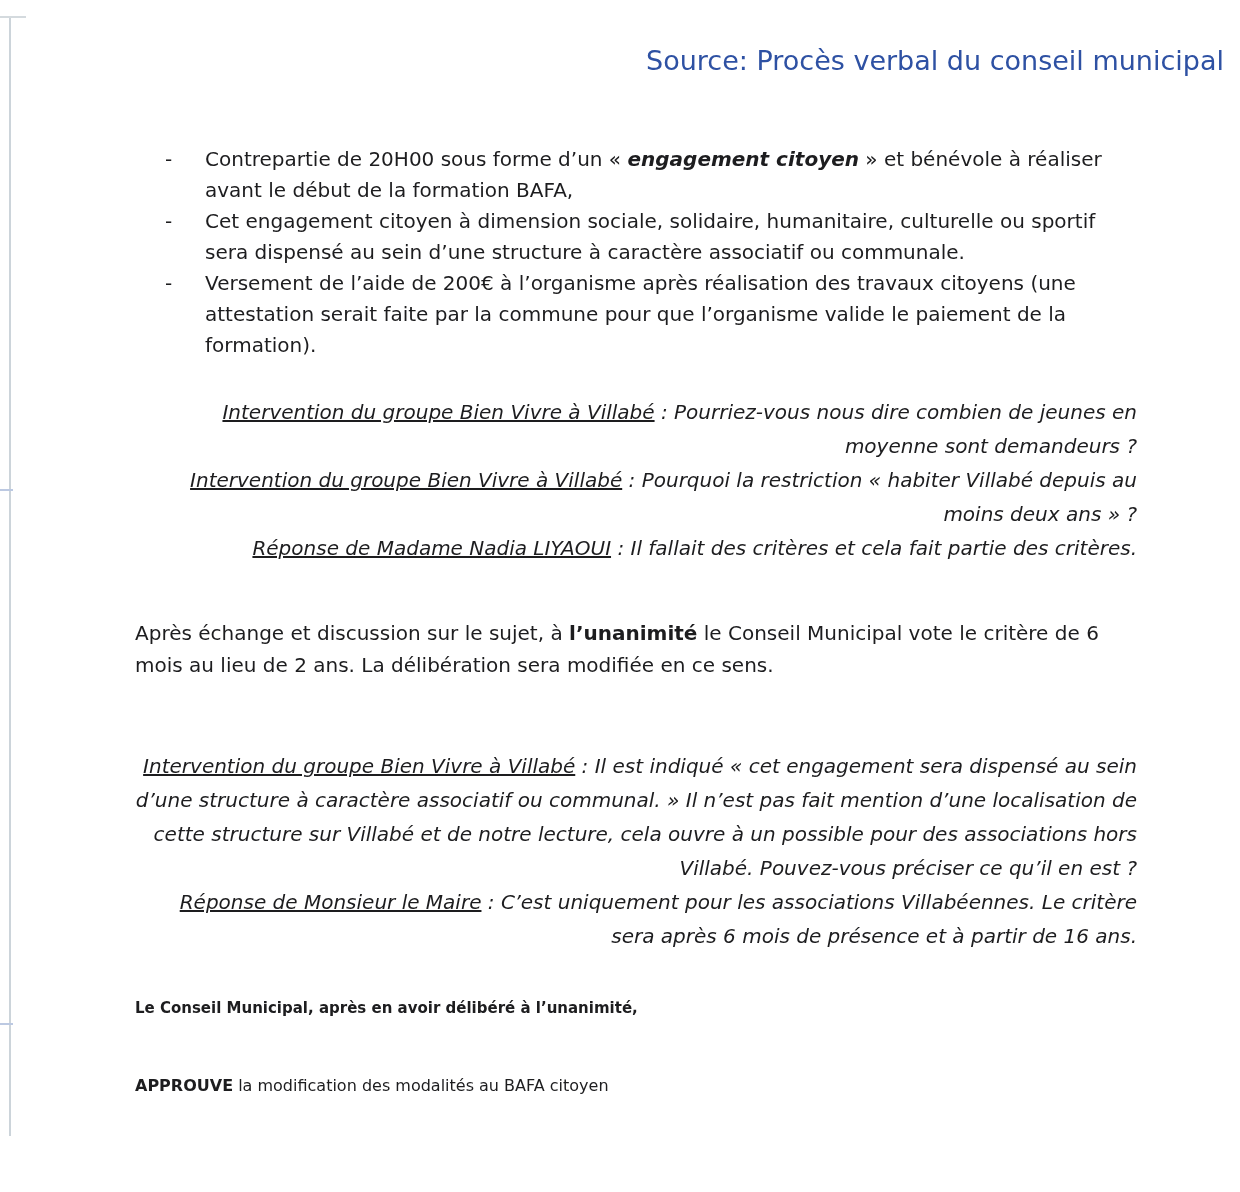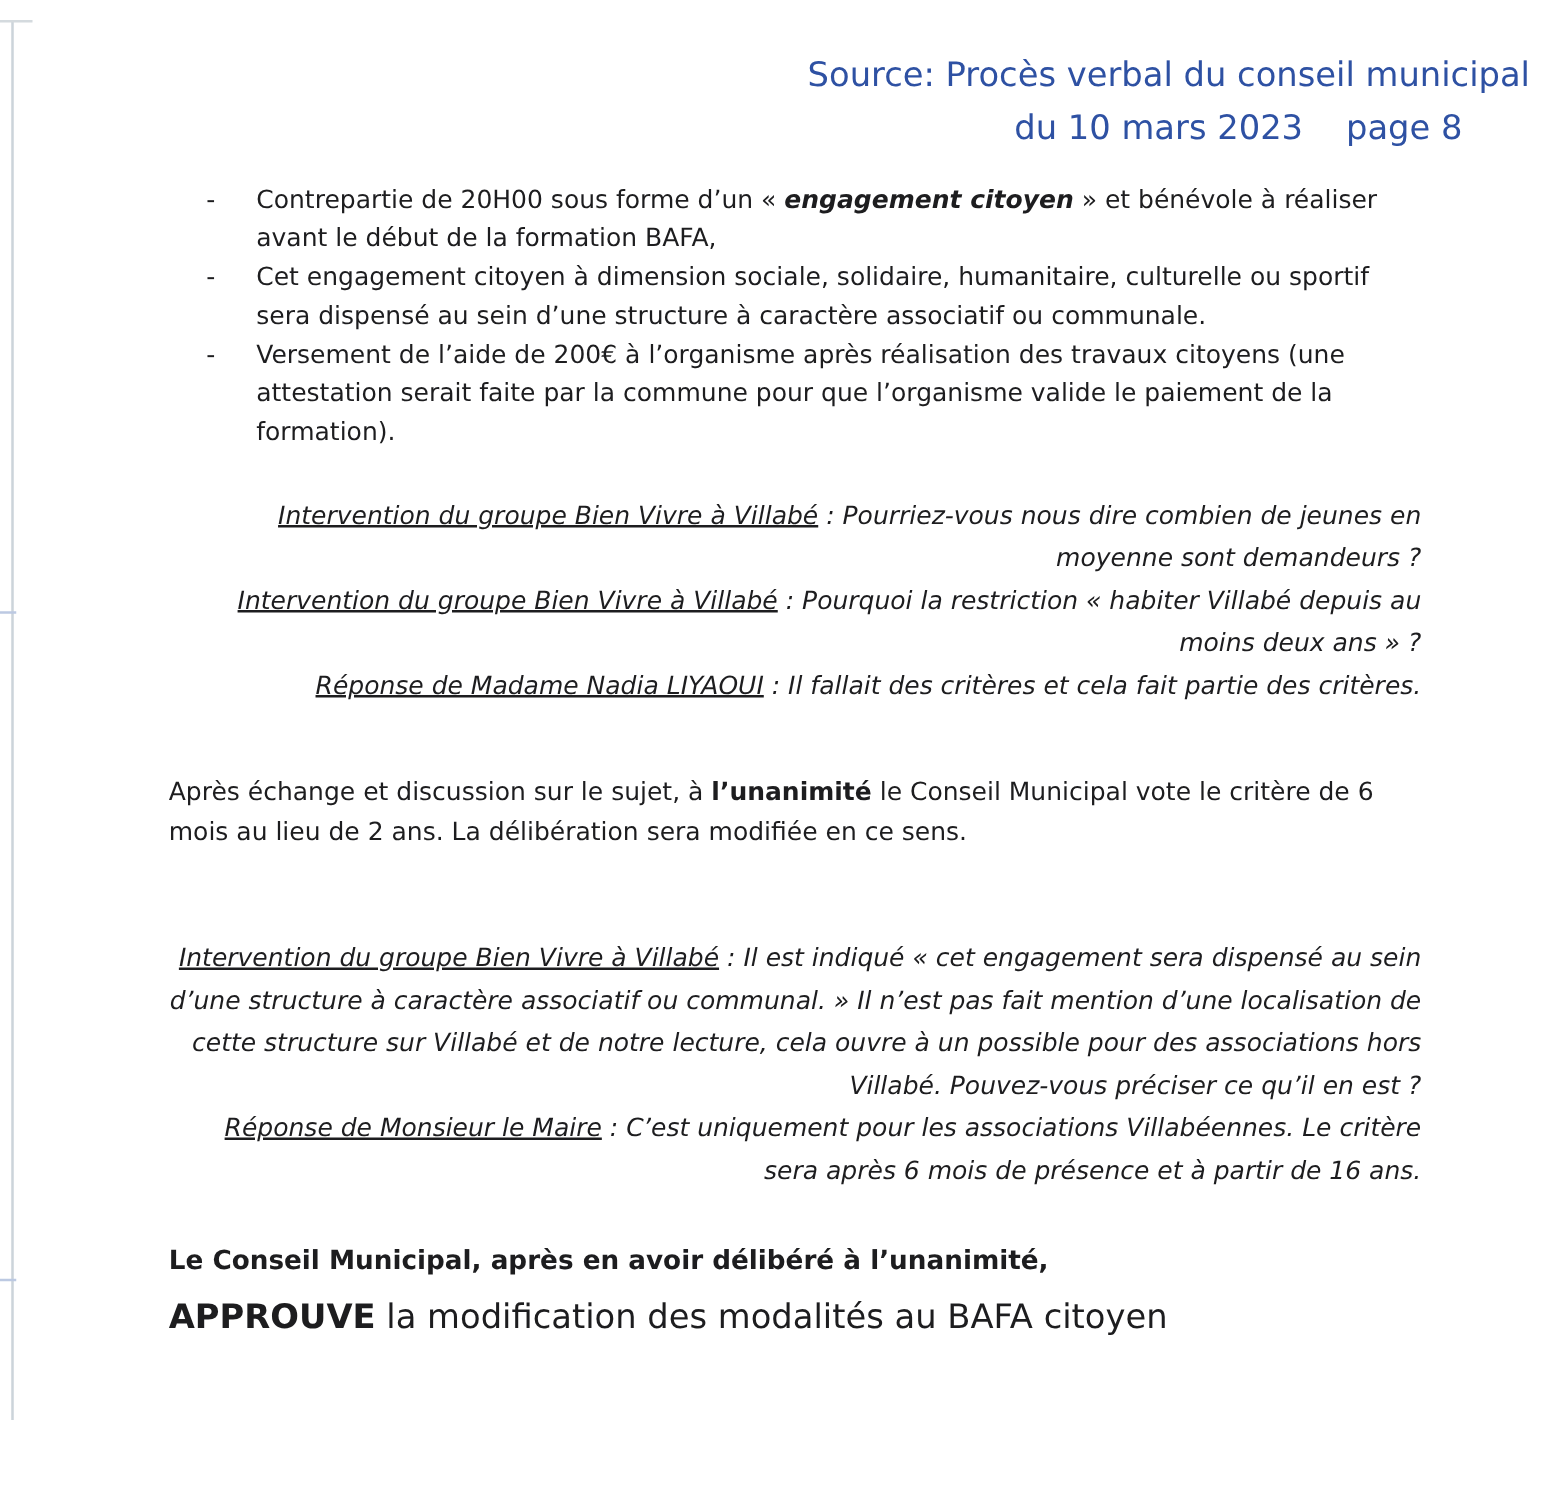--- a/index.html
+++ b/index.html
@@ -106,43 +106,42 @@
   }
   .decision p {
     margin: 0;
   }
   .dialogue-2 {
     margin-top: 68px;
   }
   .conclusion-heading {
     margin-top: 40px;
     font-weight: bold;
-    font-size: 21px;
+    font-size: 15px;
     line-height: 30px;
   }
   .approve-line {
-    margin-top: 16px;
-    font-size: 27px;
+    margin-top: 48px;
+    font-size: 16px;
     line-height: 30px;
   }
   b, strong { font-weight: bold; }
 </style>
 </head>
 <body>
 
 <div class="page">
 
   <div class="scan-edge-v"></div>
   <div class="scan-edge-top"></div>
   <div class="scan-mark-1"></div>
   <div class="scan-mark-2"></div>
 
   <div class="header">
     <div class="line1">Source: Procès verbal du conseil municipal</div>
-    <div class="line2">du 10 mars 2023    page 8</div>
   </div>
 
   <div class="content">
 
     <ul class="bullets">
       <li class="bullet">
         <span class="dash">-</span>
         <span><span>Contrepartie de 20H00 sous forme d’un « </span><span class="bi">engagement citoyen</span><span> » et bénévole à réaliser avant le début de la formation BAFA,</span></span>
       </li>
       <li class="bullet">

